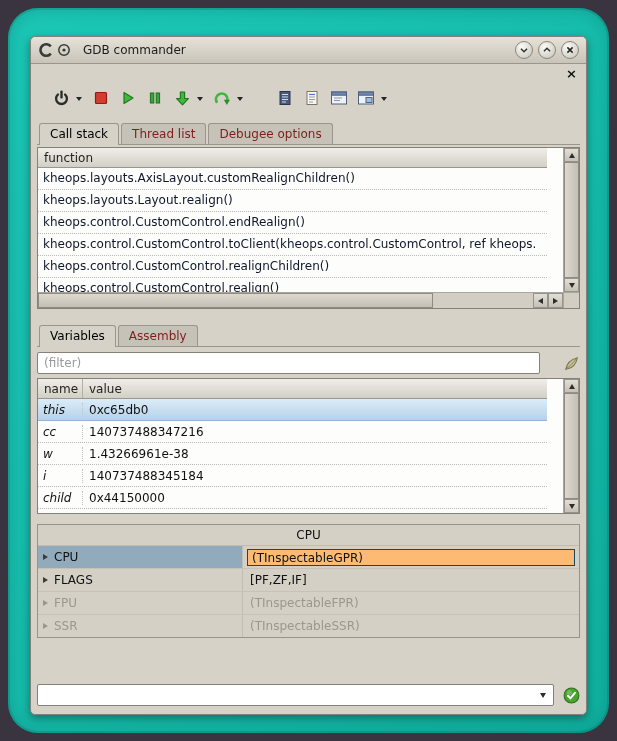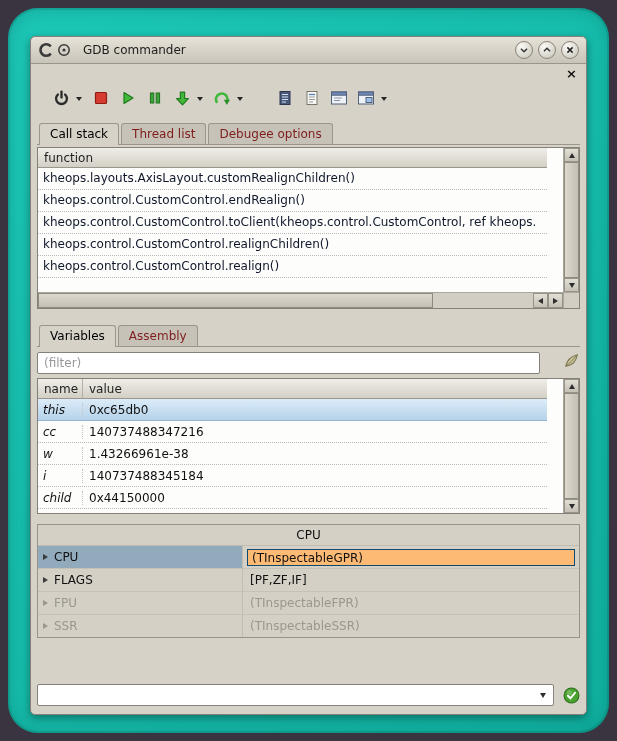--- a/index.html
+++ b/index.html
@@ -76,21 +76,21 @@
   .sb-slider{background:linear-gradient(90deg,#ddd9cf,#c3bfb5);border:1px solid #8f8b81;box-sizing:border-box;}
   .vscroll .sb-slider{flex:1;}
   .hs-slider{width:73%;background:linear-gradient(#ddd9cf,#c3bfb5);border:1px solid #8f8b81;box-sizing:border-box;}
   .hs-space{flex:1;}
   .hs-corner{width:15px;flex:0 0 15px;border-left:1px solid #aaa69c;background:#d2cec4;}
   .tri.up{border-left:3.5px solid transparent;border-right:3.5px solid transparent;border-bottom:5px solid #2d2d2d;}
   .tri.down{border-left:3.5px solid transparent;border-right:3.5px solid transparent;border-top:5px solid #2d2d2d;}
   .tri.left{border-top:3.5px solid transparent;border-bottom:3.5px solid transparent;border-right:5px solid #2d2d2d;}
   .tri.right{border-top:3.5px solid transparent;border-bottom:3.5px solid transparent;border-left:5px solid #2d2d2d;}
   
-  .filter-row{display:flex;align-items:flex-start;gap:23px;margin:5px 0 4px;}
+  .filter-row{display:flex;align-items:center;gap:23px;margin:5px 0 4px;}
   .filter-input{
     flex:1;height:22px;border:1px solid #85817a;border-radius:2px;background:#fff;
     font:12px "DejaVu Sans","Liberation Sans",sans-serif;padding:0 6px;box-sizing:border-box;color:#111;outline:none;
   }
   .filter-input::placeholder{color:#9a9a9a;}
   
   .var-list{height:136px;flex:0 0 136px;}
   .var-hname{width:45px;flex:0 0 45px;border-right:1px solid #b3afa5;}
   .var-row{display:flex;height:21px;flex:0 0 21px;align-items:center;border-bottom:1px dotted #b9b9b9;color:#101010;}
   .var-name{width:45px;flex:0 0 45px;padding-left:5px;border-right:1px dotted #c4c4c4;box-sizing:border-box;overflow:hidden;font-style:italic;}
@@ -248,20 +248,21 @@
       <span class="tab">Debugee options</span>
     </div>
 
     <div class="listbox cs-list">
       <div class="list-main">
         <div class="rows-area">
           <div class="list-header">
             <span class="hcell">function</span>
           </div>
           <div class="cs-row">kheops.layouts.AxisLayout.customRealignChildren()</div>
+          <div class="cs-row">kheops.layouts.Layout.realign()</div>
           <div class="cs-row">kheops.control.CustomControl.endRealign()</div>
           <div class="cs-row">kheops.control.CustomControl.toClient(kheops.control.CustomControl, ref kheops.</div>
           <div class="cs-row">kheops.control.CustomControl.realignChildren()</div>
           <div class="cs-row">kheops.control.CustomControl.realign()</div>
         </div>
         <div class="vscroll">
           <span class="sb-btn">
               <i class="tri up"></i>
             </span>
           <span class="sb-slider"></span>

